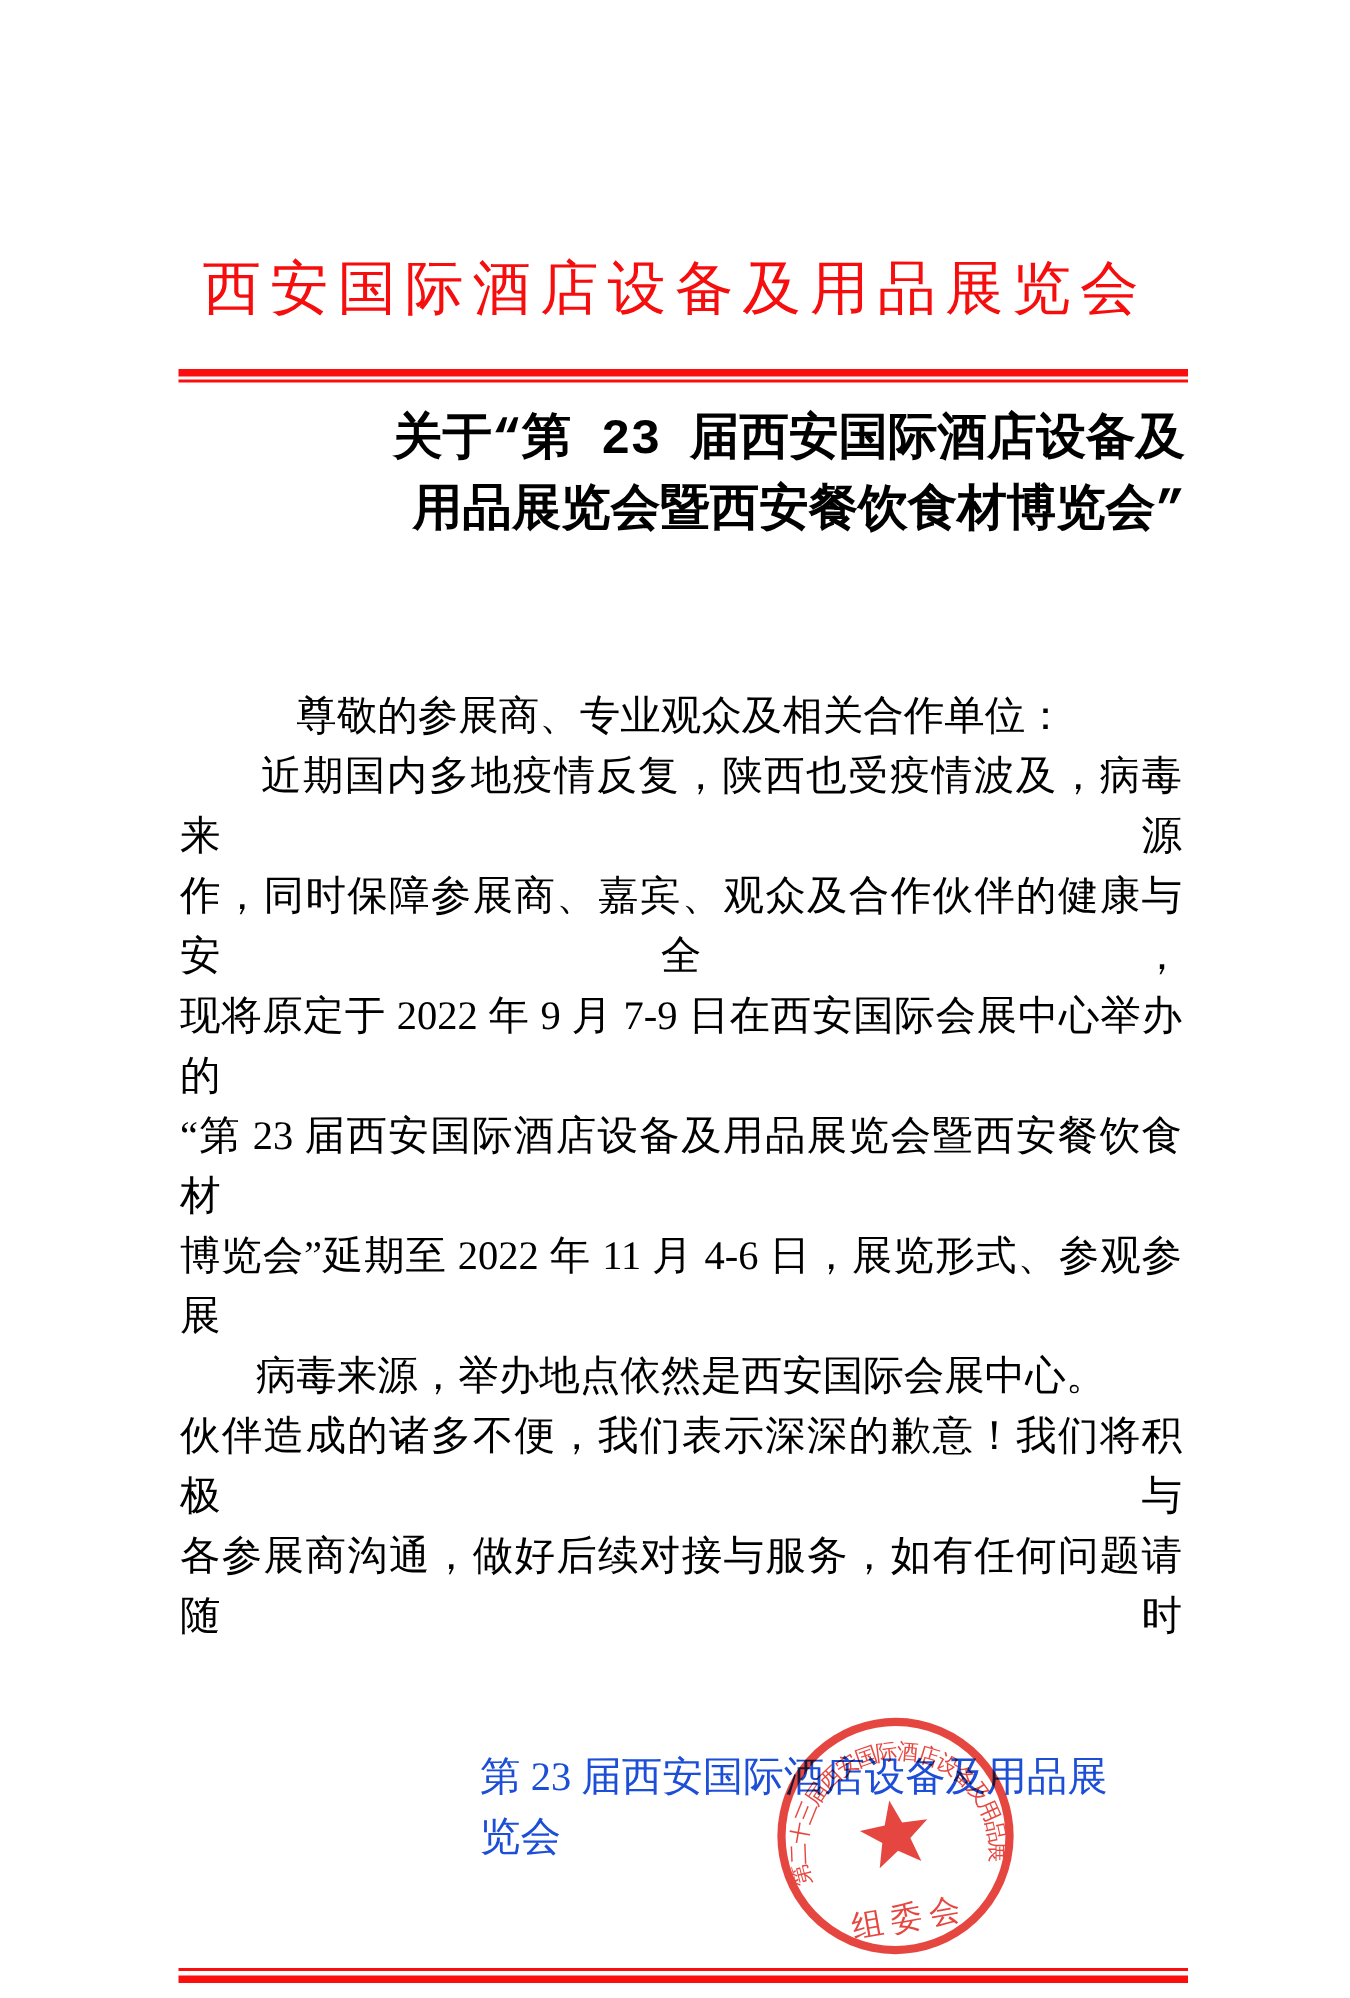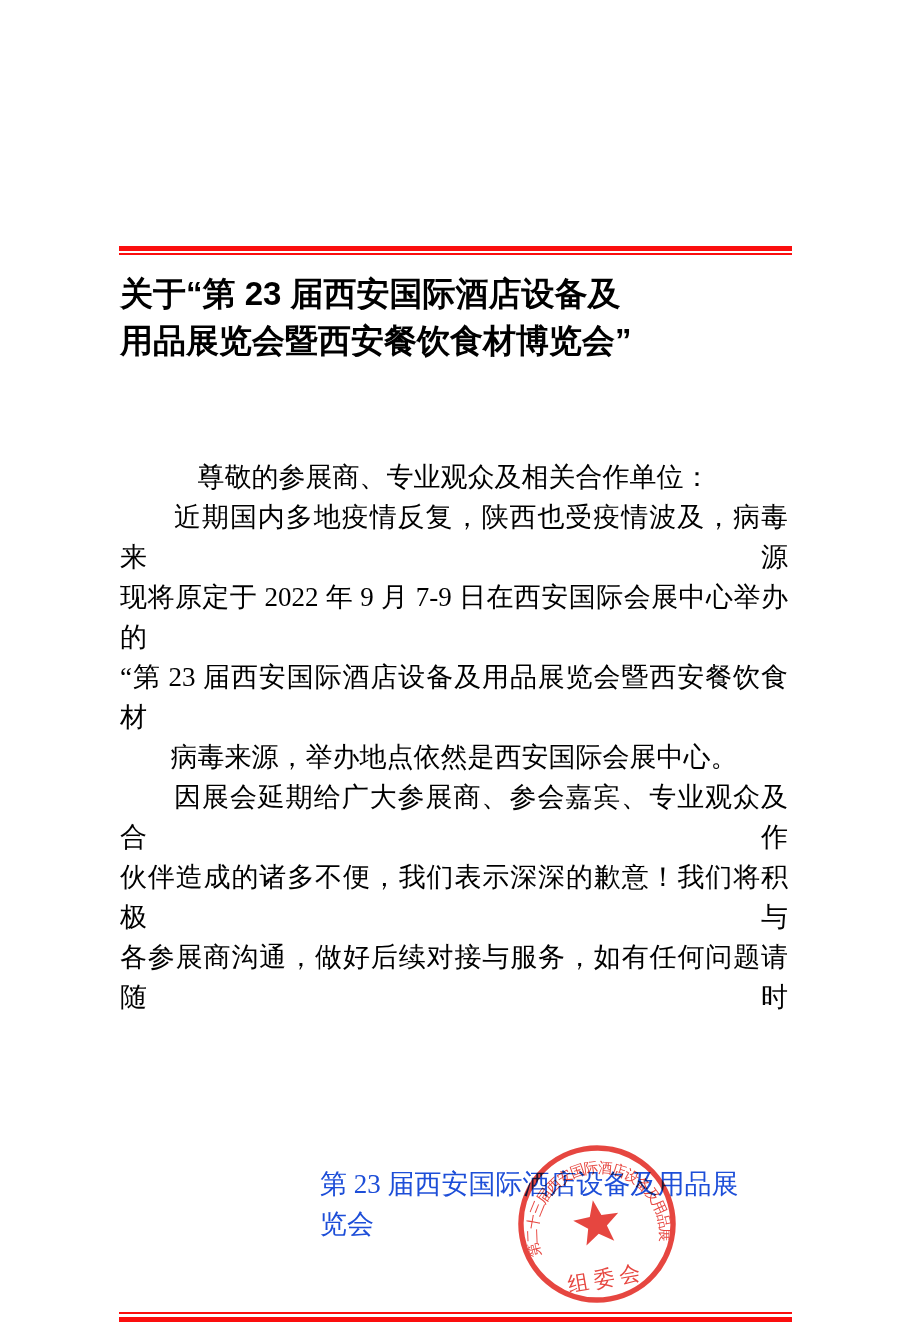--- a/index.html
+++ b/index.html
@@ -22,22 +22,22 @@
     white-space:nowrap;
   }
   .rule{position:absolute;left:119px;width:673px;background:#fb0e0e;}
   .head-rule-thick{top:246px;height:5px;}
   .head-rule-thin{top:253px;height:2px;}
   .foot-rule-thin{top:1312px;height:2px;}
   .foot-rule-thick{top:1317px;height:5px;}
   
   .notice-title{
     position:absolute;top:270px;left:120px;width:670px;
-    text-align:left;
-    font-family:Liberation Sans, sans-serif;
+    text-align:right;
+    font-family:Liberation Mono, monospace;
     font-weight:700;
     font-size:33px;line-height:47px;
     color:#000000;
   }
   
   .body-text{
     position:absolute;top:457px;left:120px;width:668px;
     font-size:27px;line-height:40px;
     color:#000000;
   }
@@ -60,35 +60,37 @@
   }
   .stamp text{
     font-family:"Liberation Serif","DejaVu Serif",serif;
   }
 </style>
 </head>
 <body>
 
 <div class="page">
 
+  <div class="letterhead-title">西安国际酒店设备及用品展览会</div>
   <div class="rule head-rule-thick"></div>
   <div class="rule head-rule-thin"></div>
 
   <div class="notice-title">
     <div>关于“第 23 届西安国际酒店设备及</div>
     <div>用品展览会暨西安餐饮食材博览会”</div>
   </div>
 
   <div class="body-text">
     <span class="ln">尊敬的参展商、专业观众及相关合作单位：</span>
     <span class="ln ind j">近期国内多地疫情反复，陕西也受疫情波及，病毒来源</span>
+    <span class="ln j">作，同时保障参展商、嘉宾、观众及合作伙伴的健康与安全，</span>
     <span class="ln j">现将原定于 2022 年 9 月 7-9 日在西安国际会展中心举办的</span>
     <span class="ln j">“第 23 届西安国际酒店设备及用品展览会暨西安餐饮食材</span>
+    <span class="ln j">博览会”延期至 2022 年 11 月 4-6 日，展览形式、参观参展</span>
     <span class="ln">病毒来源，举办地点依然是西安国际会展中心。</span>
-    <span class="ln ind j">因展会延期给广大参展商、参会嘉宾、专业观众及合作</span>
     <span class="ln j">伙伴造成的诸多不便，我们表示深深的歉意！我们将积极与</span>
     <span class="ln j">各参展商沟通，做好后续对接与服务，如有任何问题请随时</span>
 
   </div>
 
   <div class="signature">
     <div>第 23 届西安国际酒店设备及用品展览会</div>
   </div>
 
   <svg class="stamp" viewBox="0 0 170 170">

